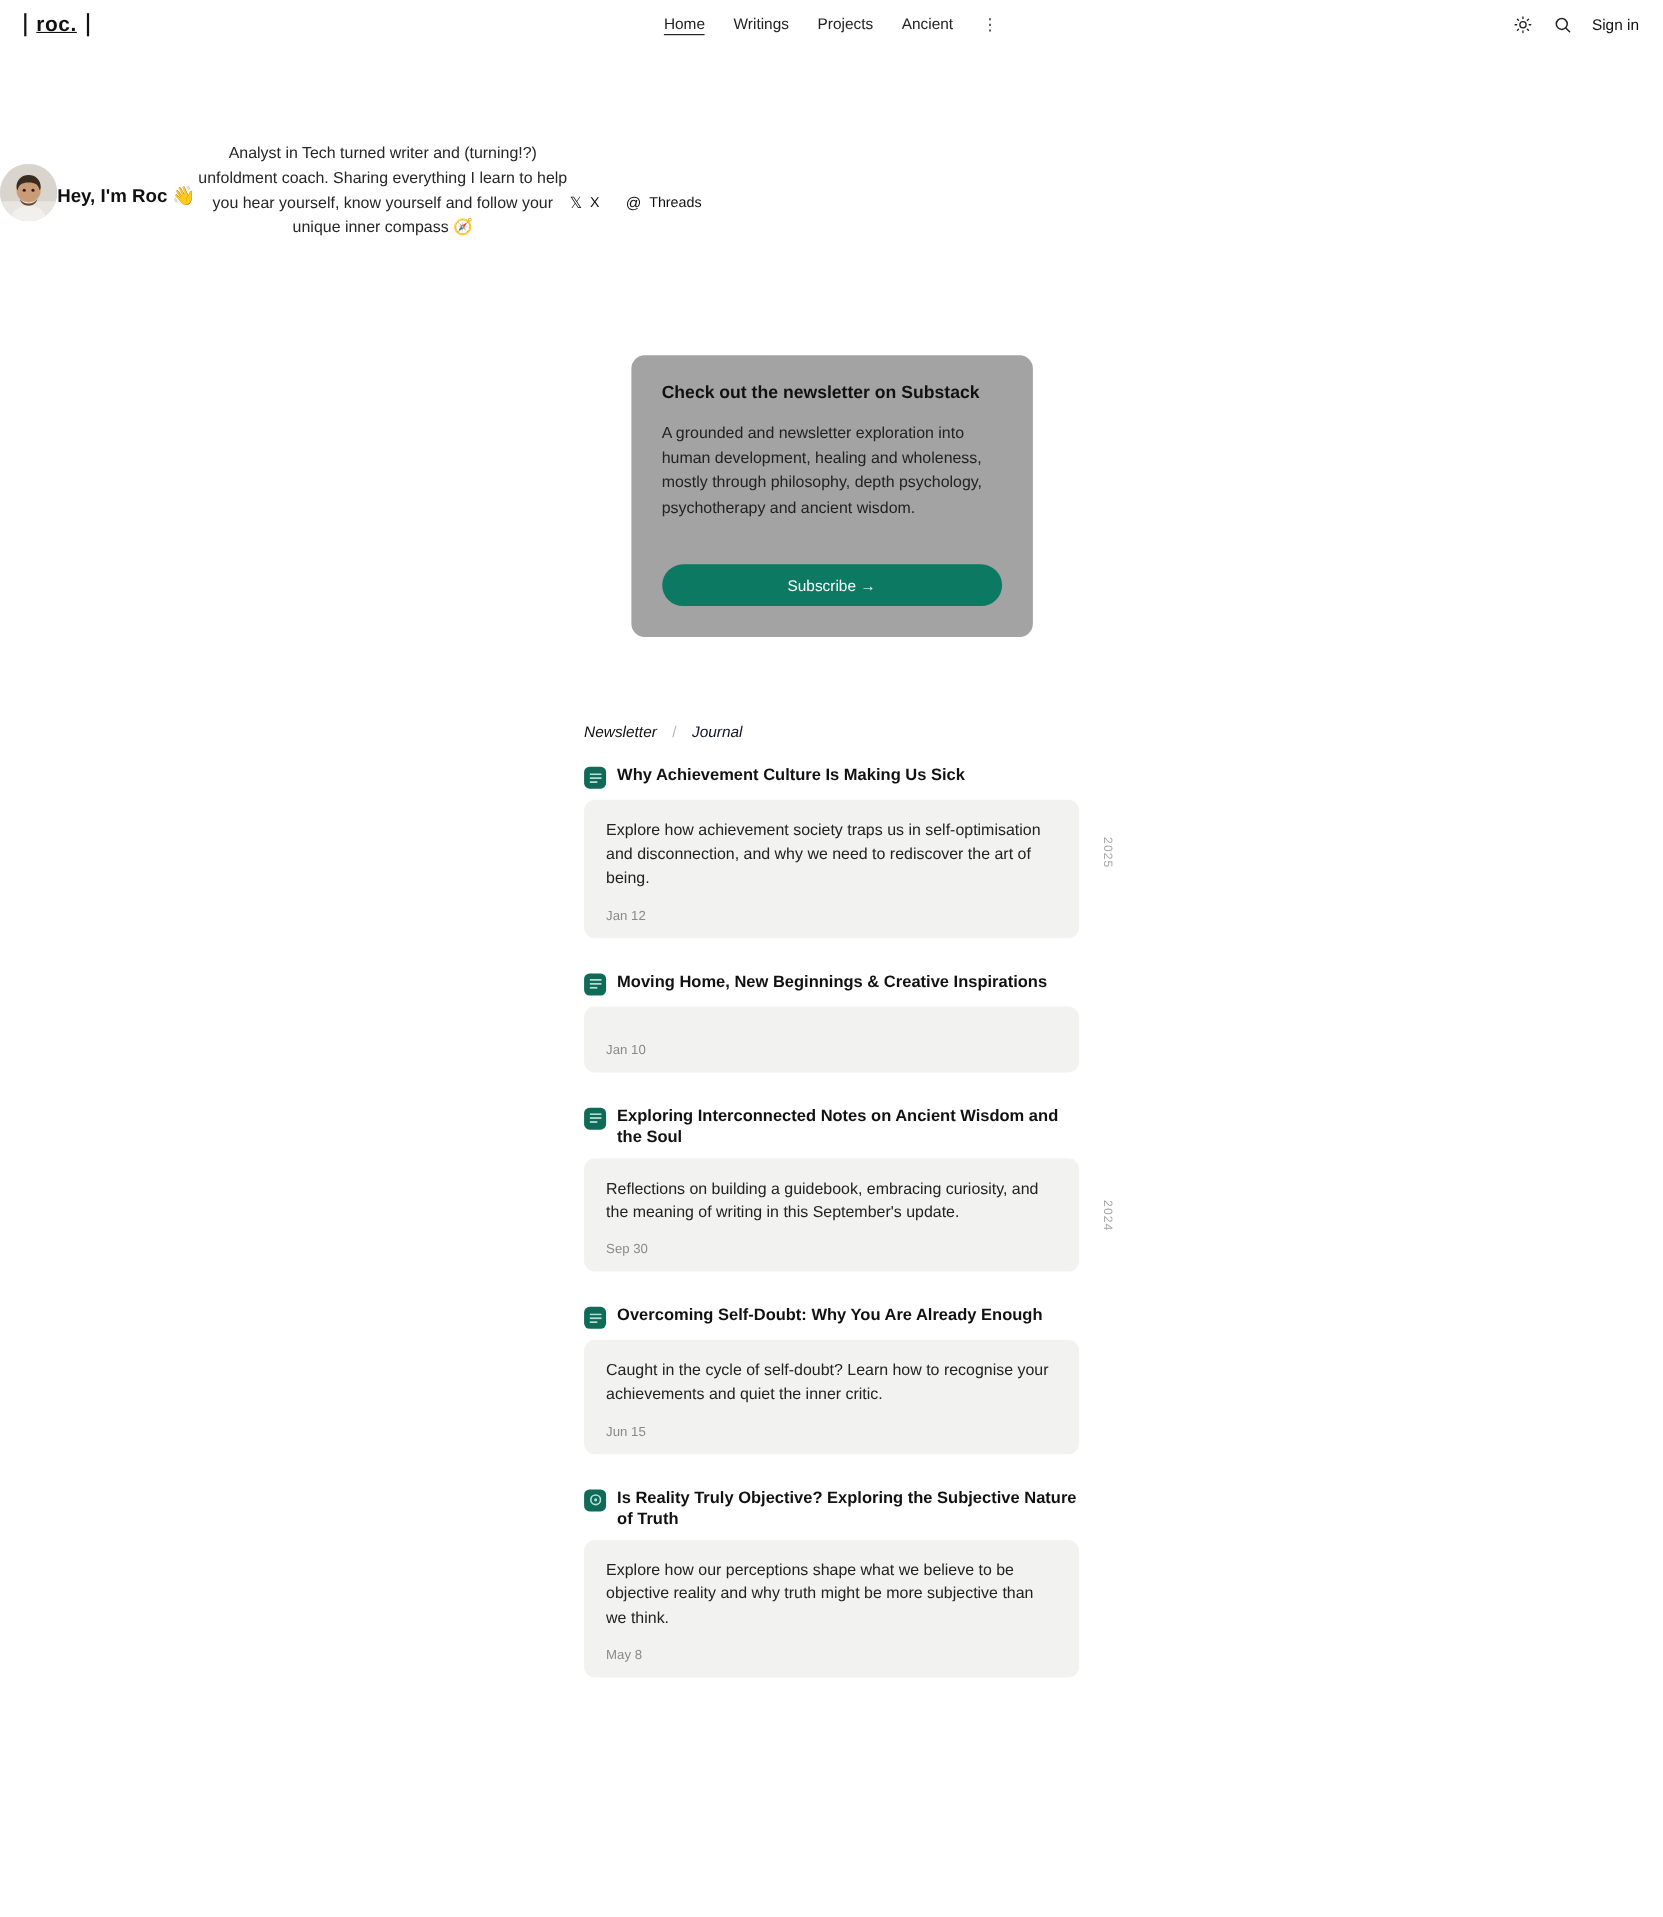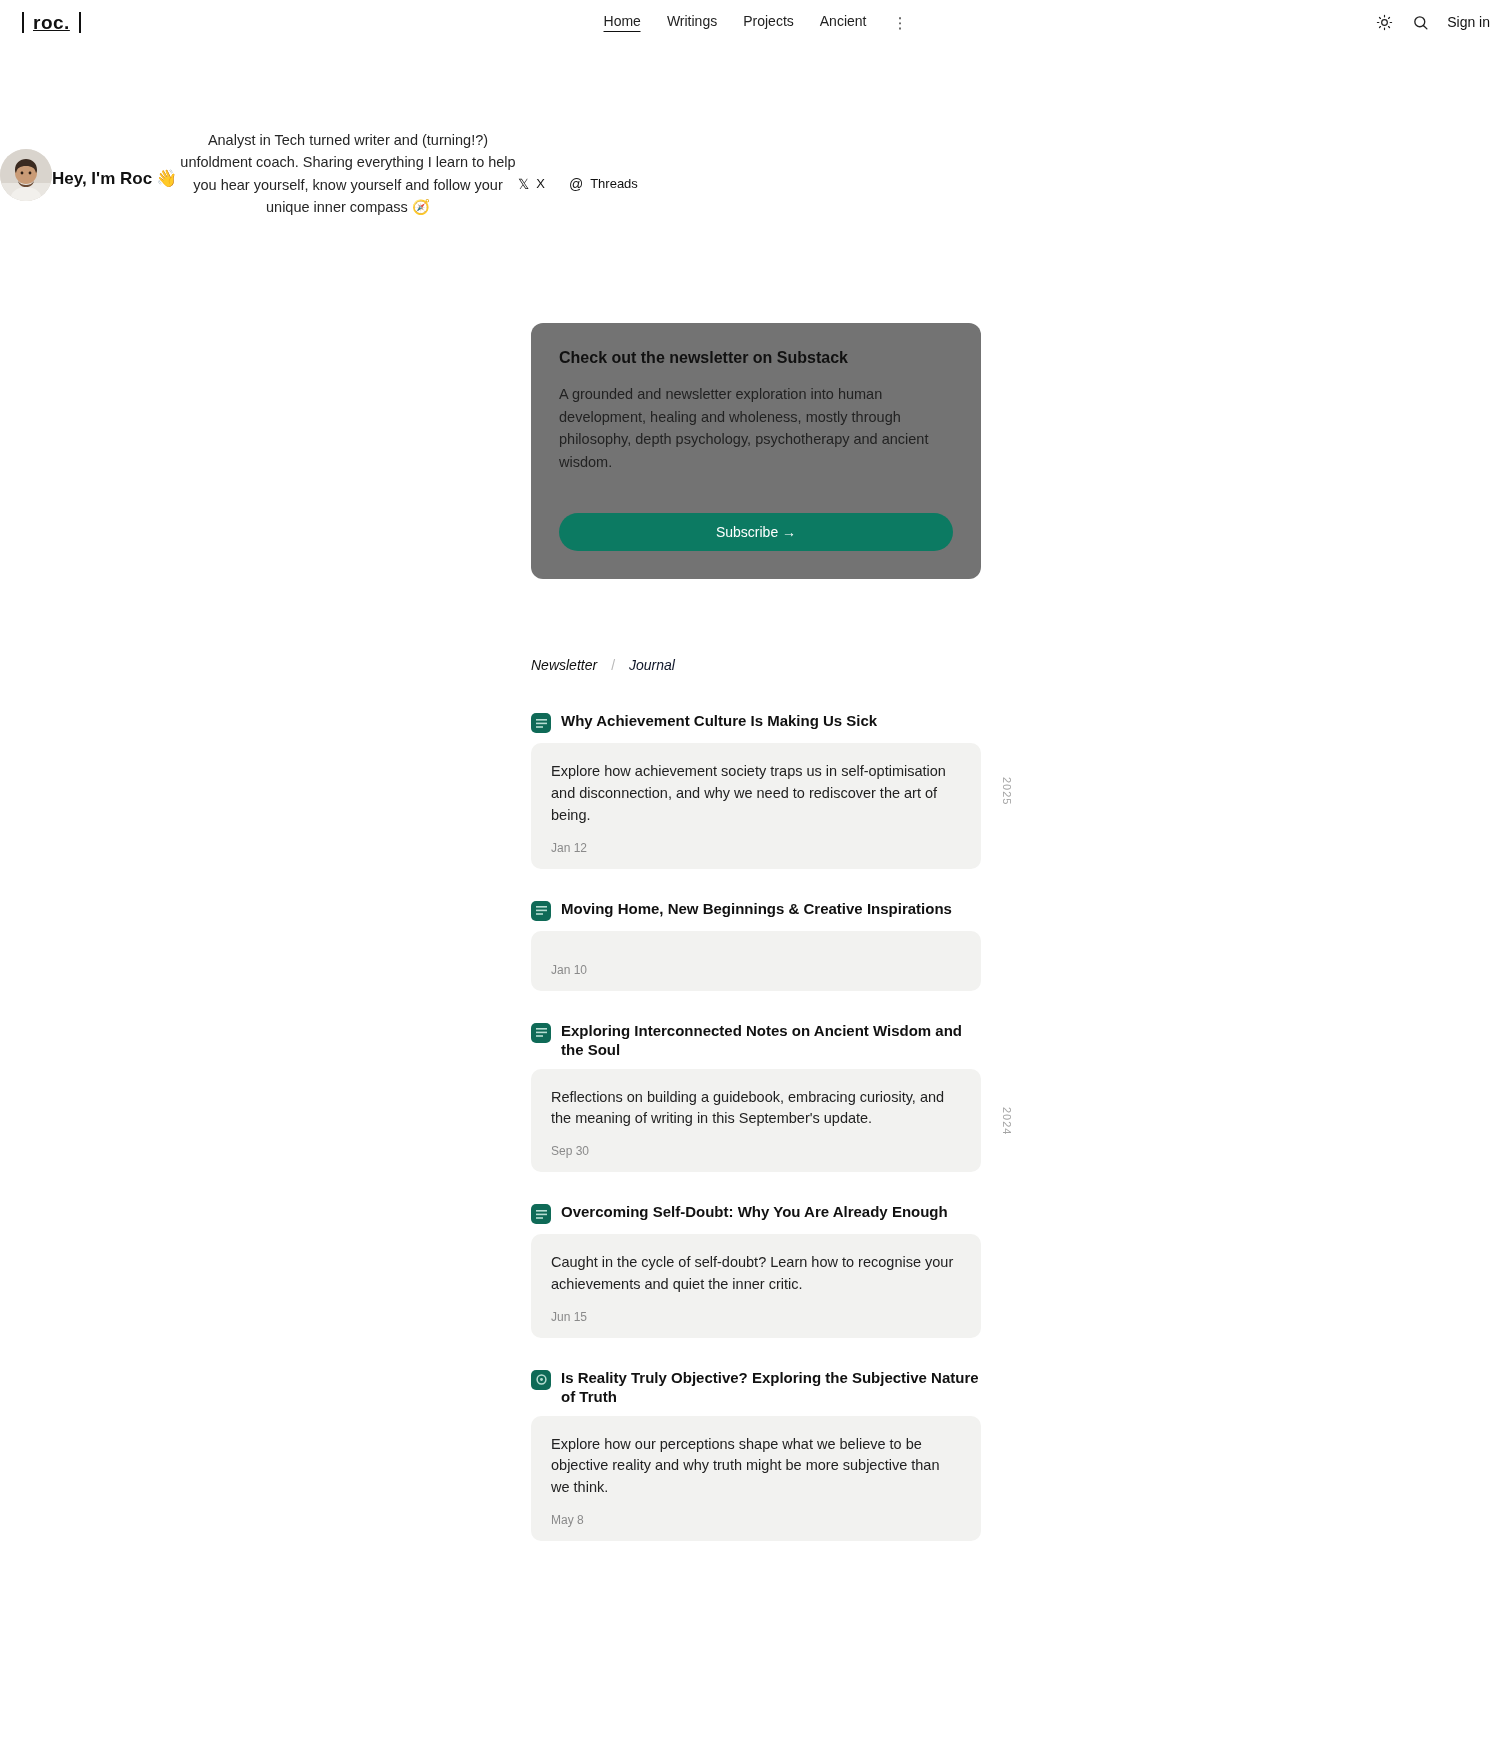--- a/index.html
+++ b/index.html
@@ -134,23 +134,23 @@
   }
   .social .glyph {
     font-size: 14px;
     line-height: 1;
     display: inline-flex;
     align-items: center;
   }
 
   
   .card {
-    width: 450px;
+    width: 365px;
     margin: 90px auto 0;
-    background: #737373;
+    background: #a3a3a3;
     border-radius: 12px;
     padding: 26px 28px 28px;
   }
   .card h2 {
     margin: 0;
     font-size: 16px;
     font-weight: 700;
     color: #111;
   }
   .card p {
@@ -188,21 +188,21 @@
     text-decoration: none;
     cursor: pointer;
     font-style: italic;
   }
   .tabs .tab.inactive { color: #0f172a; }
   .tabs .sep { color: #b9b9b9; }
 
   
   .feed {
     width: 450px;
-    margin: 16px auto;
+    margin: 0 auto;
     position: relative;
     padding-top: 22px;
   }
   .entry { position: relative; margin-bottom: 30px; }
   .entry-head {
     display: flex;
     align-items: flex-start;
     gap: 10px;
     padding-left: 0;
   }

